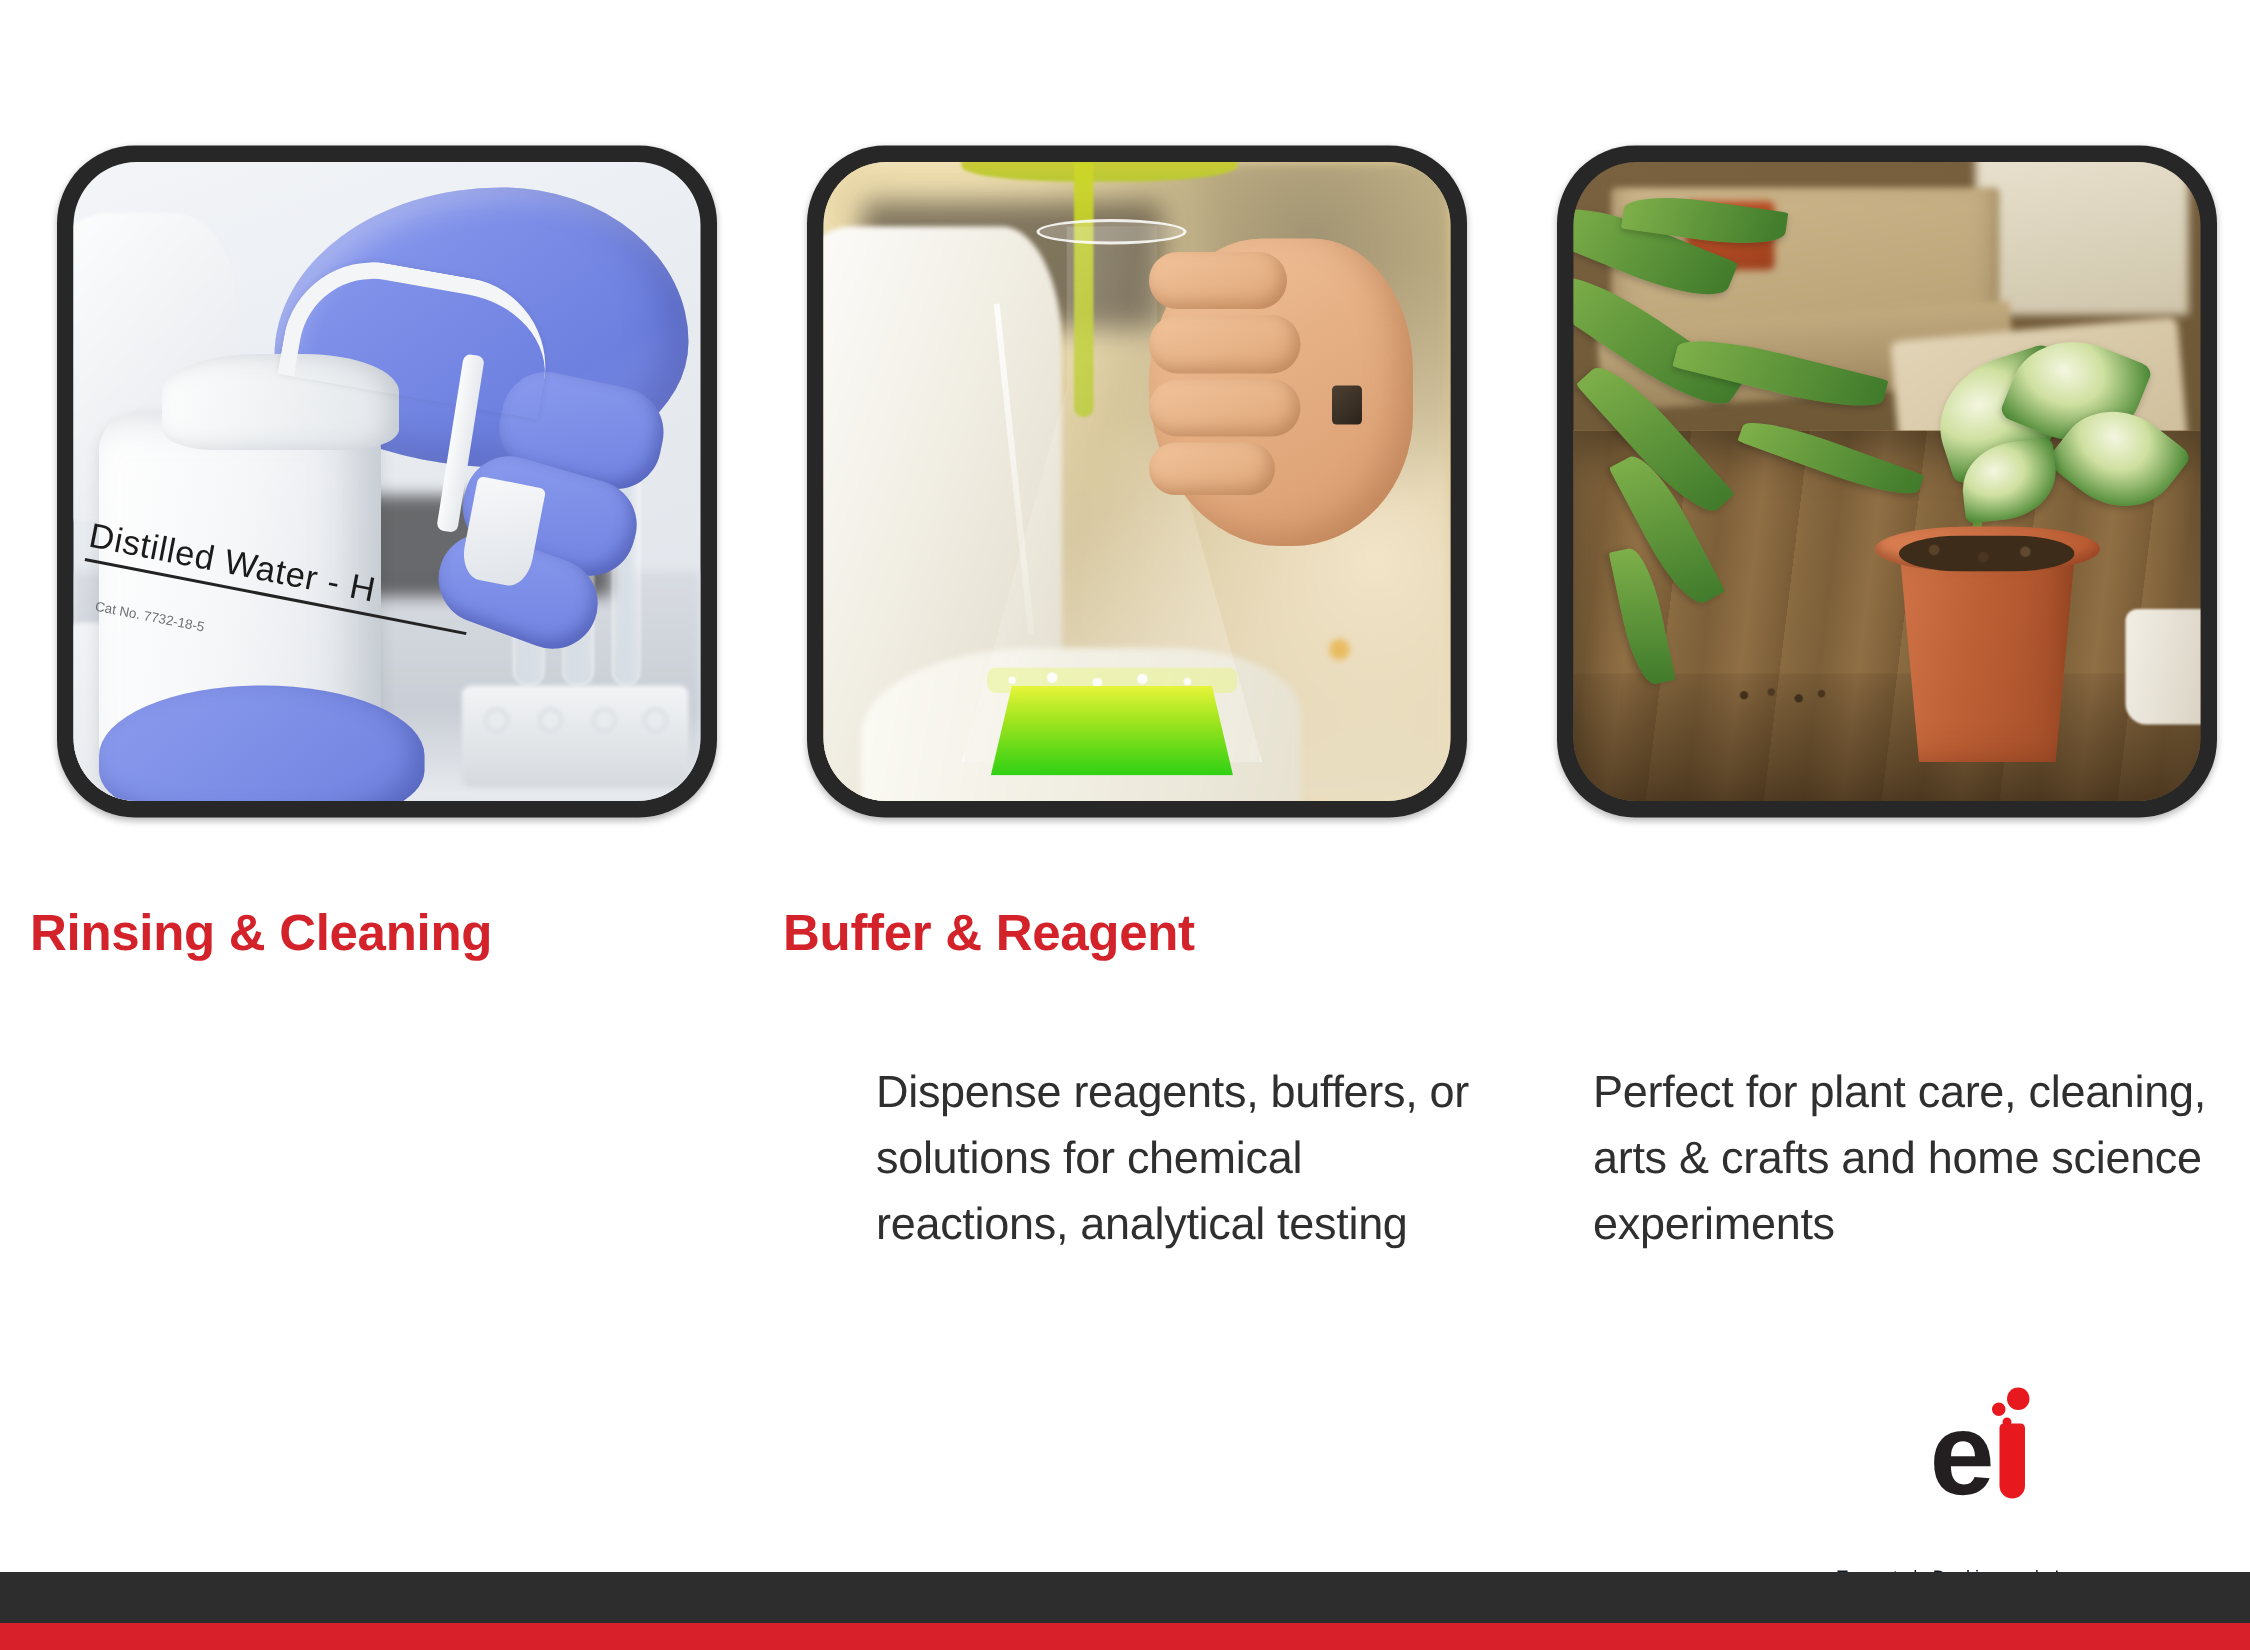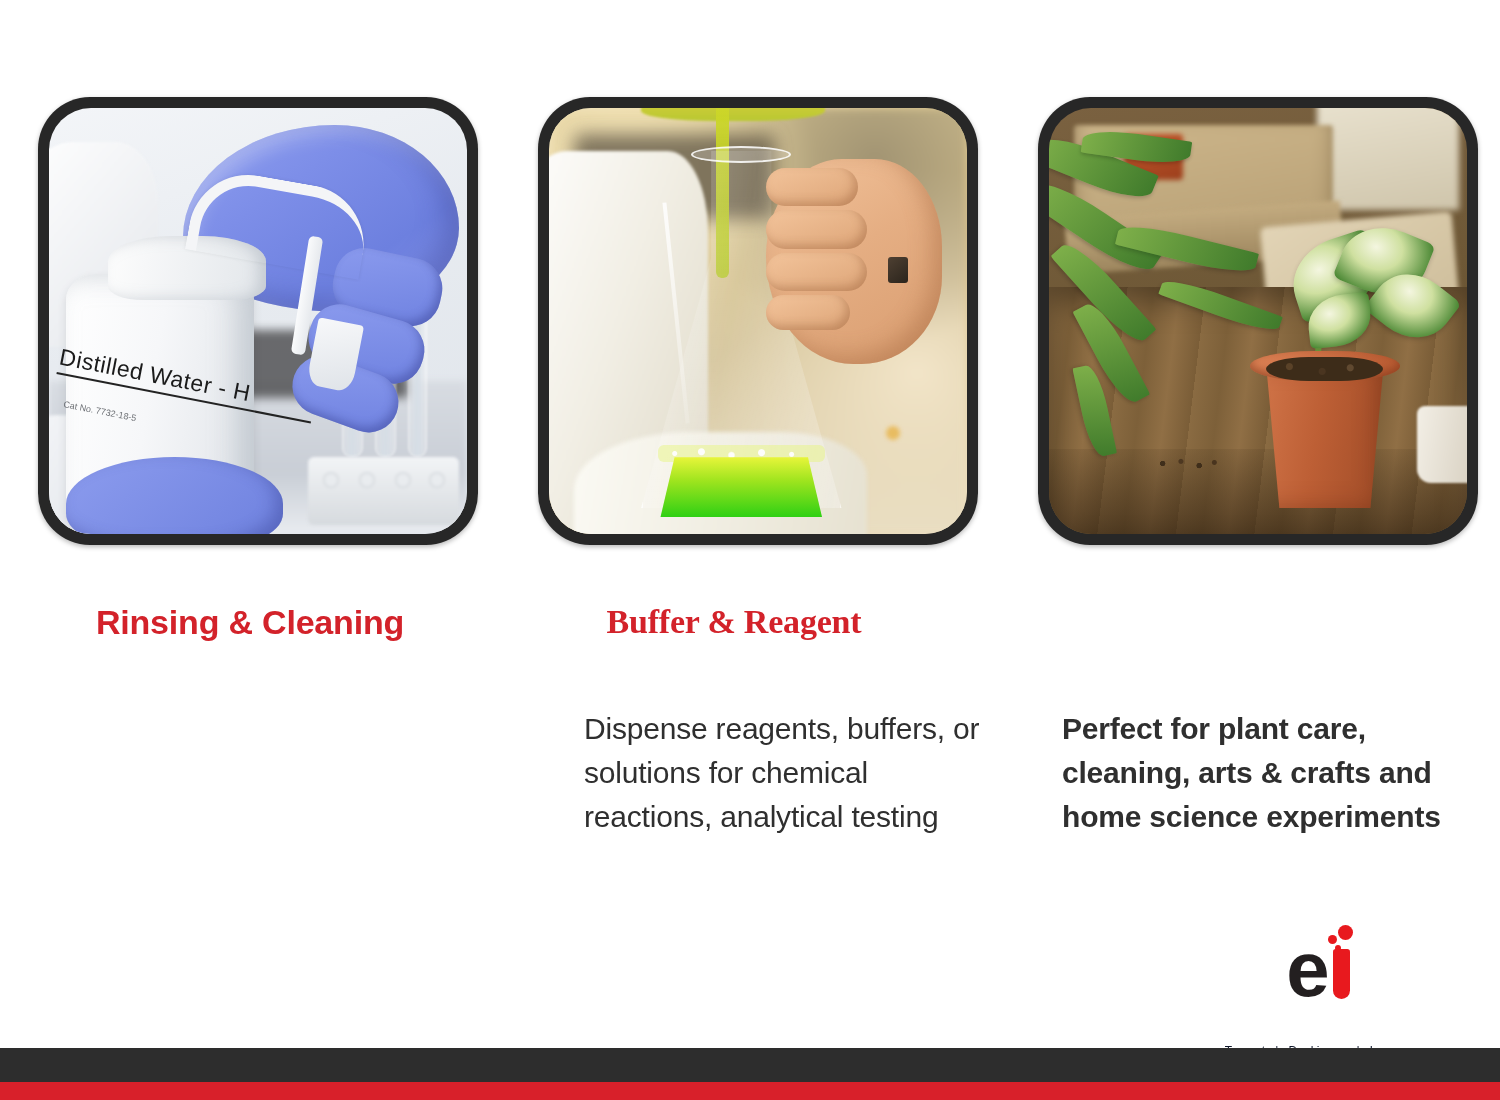--- a/index.html
+++ b/index.html
@@ -231,32 +231,32 @@
   .p3 .dirt { position:absolute; left:24%; bottom:14%; width:18%; height:5%;
       background: radial-gradient(circle at 18% 50%, #3a2a18 2.5px, transparent 3px),
                   radial-gradient(circle at 42% 40%, #4a3520 2px, transparent 3px),
                   radial-gradient(circle at 66% 60%, #3a2a18 2.5px, transparent 3px),
                   radial-gradient(circle at 86% 45%, #45311c 2px, transparent 3px);
       opacity:.9; }
 
   
   .heading {
     position:absolute; top:604px; left:20px; width:460px;
-    text-align:center; color:#d3222a;
+    text-align:left; color:#d3222a;
     font-size:34px; font-weight:700; line-height:1.06;
     letter-spacing:-.2px;
   }
   .body {
     position:absolute; top:707px; left:58px; width:440px;
     color:#2f2f2f; font-size:30px; line-height:1.46; letter-spacing:-.2px;
   }
-  .col:nth-child(2) .heading { left:4px;font-family:Liberation Serif, serif; }
+  .col:nth-child(2) .heading { left:22px; }
   .col:nth-child(2) .body { left:84px; width:420px; }
   .col:nth-child(3) .heading { left:18px; }
-  .col:nth-child(3) .body { left:62px; width:430px;font-weight:bold; }
+  .col:nth-child(3) .body { left:62px; width:430px; }
 
   
   .logo { position:absolute; left:1196px; top:912px; width:250px; height:124px; }
   .logo-word { position:absolute; left:0; top:18px; width:250px; height:72px;
       display:flex; align-items:flex-end; justify-content:center; }
   .logo-e, .logo-sco {
       font-size:78px; font-weight:700; color:#231f20; line-height:.82;
       letter-spacing:-2px; font-family:"Liberation Sans", sans-serif;
   }
   .logo-i { position:relative; width:26px; height:56px; margin:0 1px 3px 1px; }

